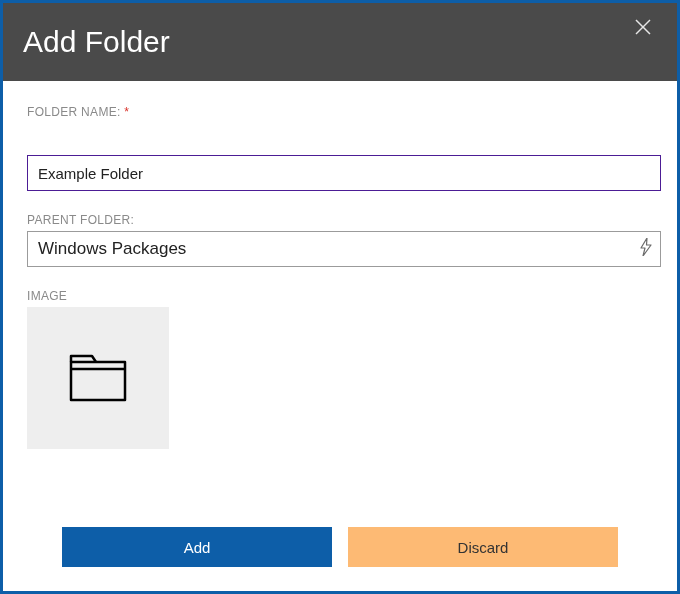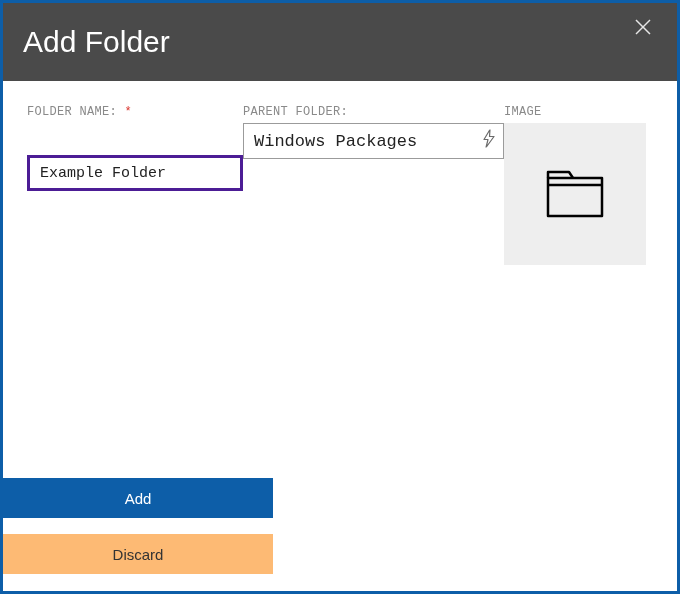--- a/index.html
+++ b/index.html
@@ -38,36 +38,35 @@
     cursor: pointer;
     line-height: 1;
     padding: 4px 6px;
     position: relative;
     top: -14px;
   }
   .body {
     flex: 1;
     padding: 24px 16px 0 24px;
     display: flex;
-    flex-direction: row;
-    font-family: Liberation Mono, monospace;
+    flex-direction: column;
   }
   .field-group { margin-bottom: 22px; }
   .field-label {
     font-size: 12px;
     letter-spacing: 0.3px;
     color: #8a8a8a;
     margin-bottom: 4px;
     text-transform: uppercase;
   }
   .required-star { color: #d9322a; }
   .text-input {
     width: 100%;
     height: 36px;
-    border: 3px solid #4c1d95;
+    border: 1px solid #4c1d95;
     padding: 0 10px;
     font-size: 15px;
     color: #222;
     font-family: inherit;
     outline: none;
     margin-top: 32px;
   }
   .parent-row { position: relative; }
   .parent-input {
     width: 100%;
@@ -93,22 +92,21 @@
     background: #eeeeee;
     display: flex;
     align-items: center;
     justify-content: center;
     cursor: pointer;
   }
   .footer {
     display: flex;
     justify-content: center;
     gap: 16px;
-    padding: 18px 0 17px 0;
-    flex-direction: column;
+    padding: 18px 0 24px 0;
   }
   .btn {
     width: 270px;
     height: 40px;
     border: none;
     font-size: 15px;
     font-family: inherit;
     cursor: pointer;
   }
   .btn-primary { background: #0d5ea8; color: #fff; }

